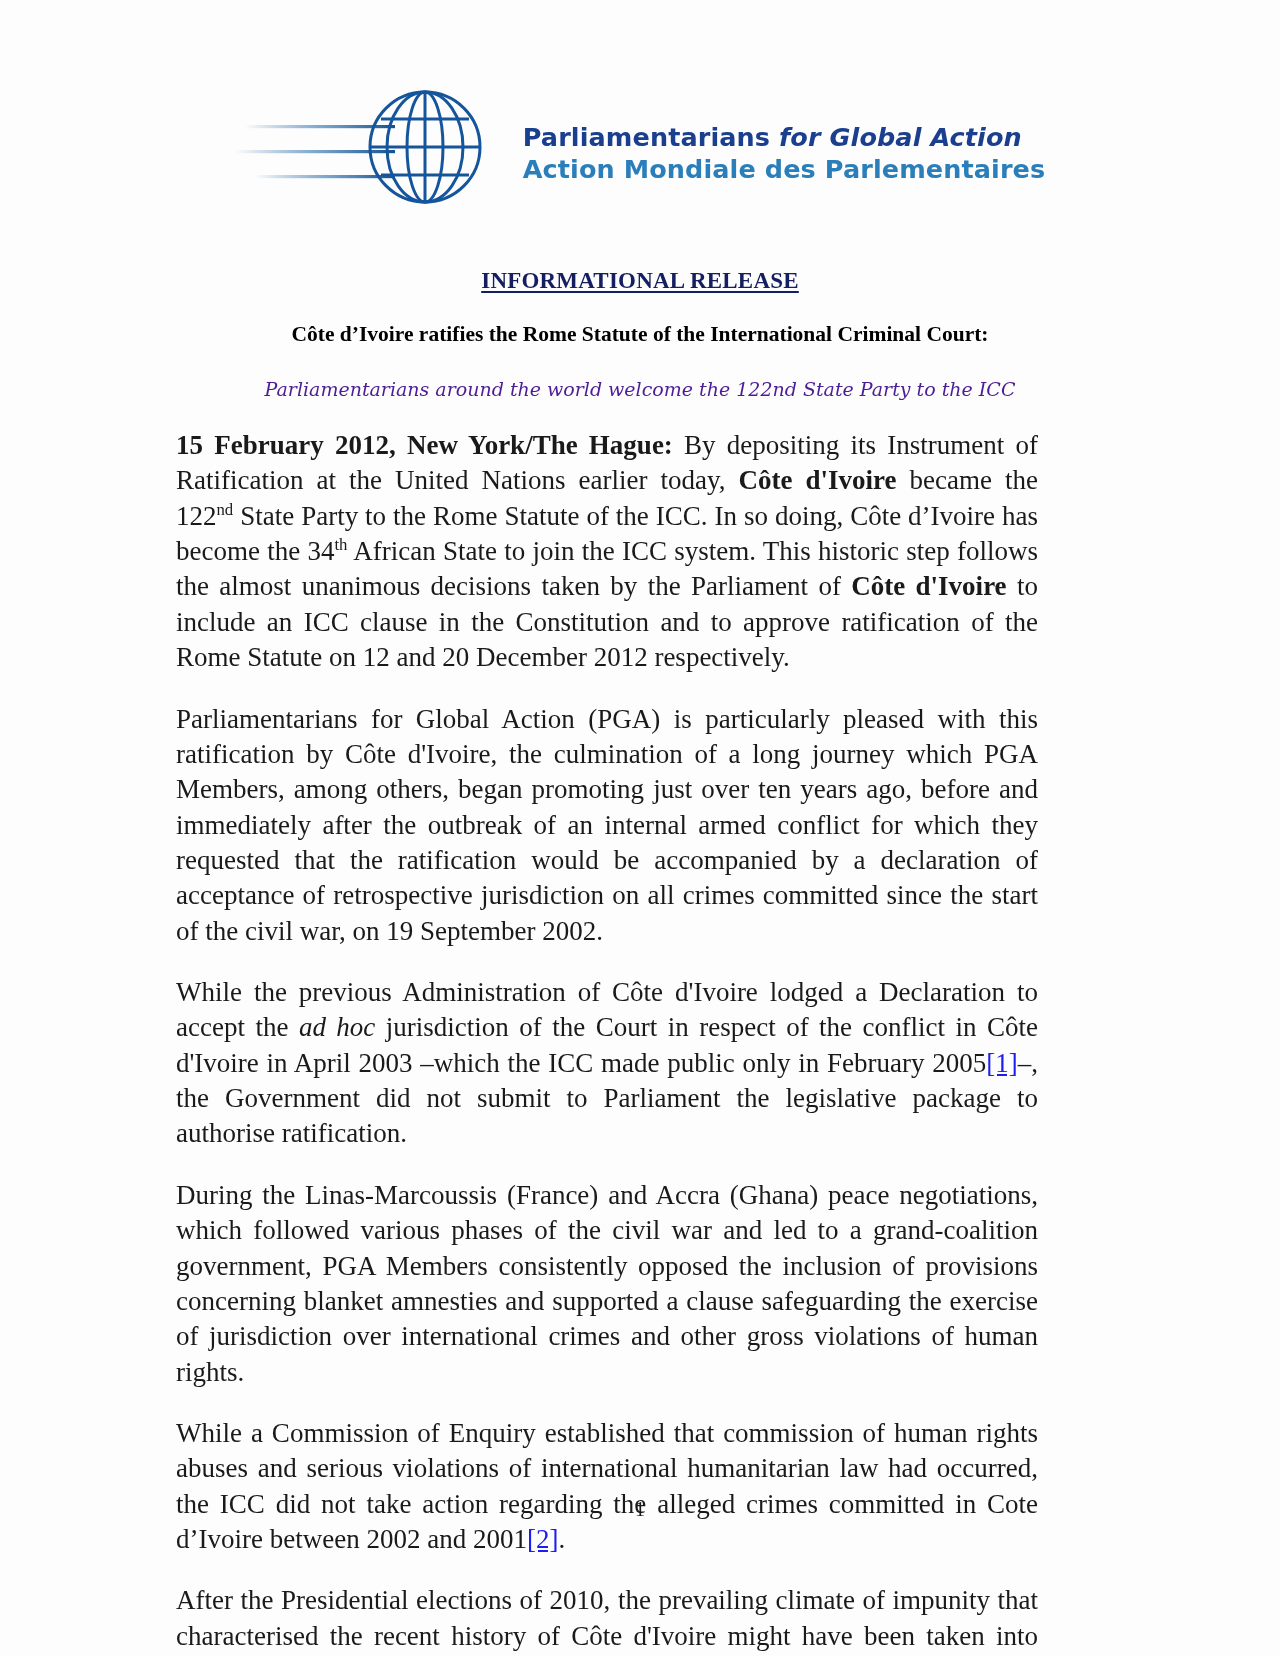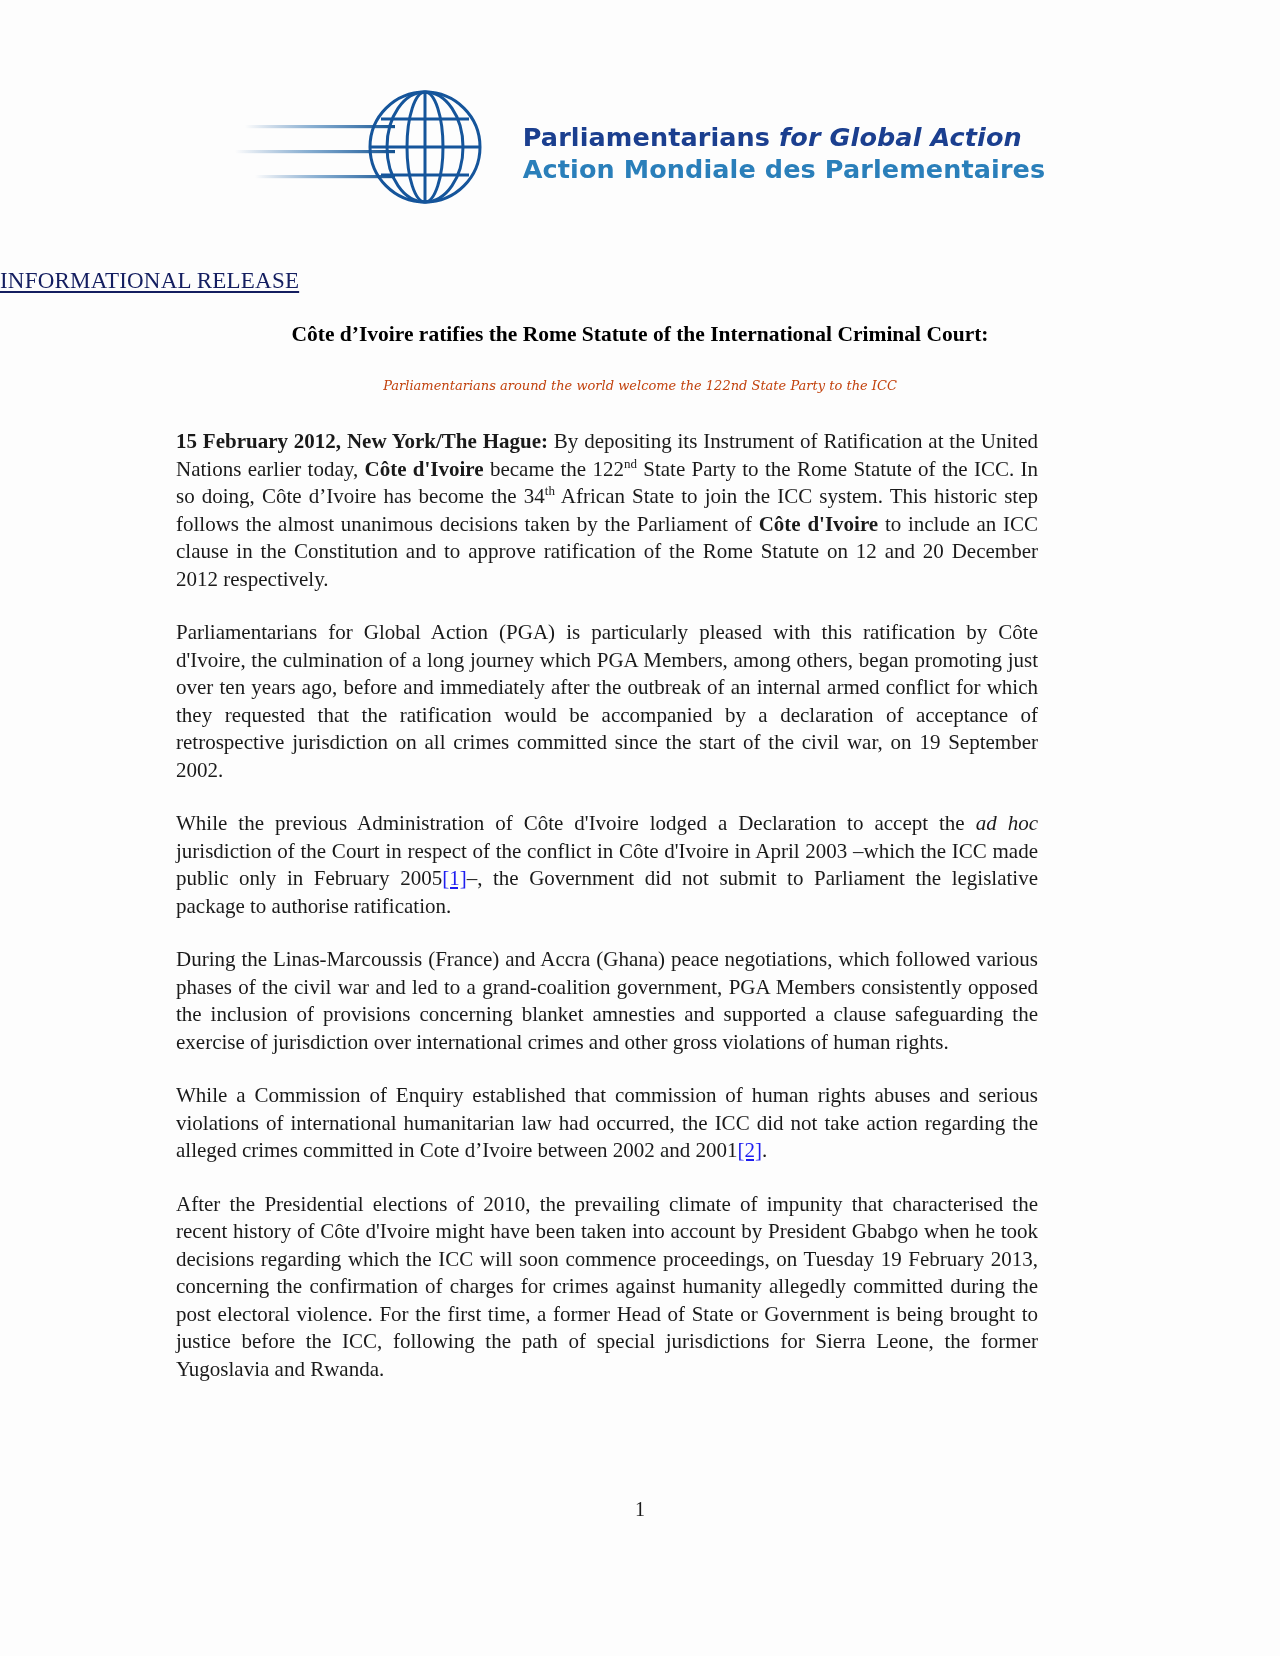--- a/index.html
+++ b/index.html
@@ -65,23 +65,23 @@
   .org-line .it {
     font-style: italic;
   }
 
   
   .doc-title {
     position: absolute;
     top: 268px;
     left: 0;
     width: 1280px;
-    text-align: left;
+    text-align: center;
     font-size: 23px;
-    font-weight: normal;
+    font-weight: bold;
     color: #141e60;
     letter-spacing: 0.2px;
   }
   .doc-title span {
     text-decoration: underline;
     text-underline-offset: 3px;
   }
 
   .doc-subtitle {
     position: absolute;
@@ -93,36 +93,36 @@
     font-weight: bold;
     color: #000000;
   }
 
   .doc-tagline {
     position: absolute;
     top: 378px;
     left: 0;
     width: 1280px;
     text-align: center;
-    font-size: 13px;
+    font-size: 19px;
     font-style: italic;
-    color: #c2410c;
+    color: #4c1d95;
     font-family: "DejaVu Serif", "Liberation Serif", serif;
   }
 
   
   .body-area {
     position: absolute;
     top: 428px;
     left: 176px;
     width: 862px;
   }
   p.para {
     margin: 0 0 26px 0;
-    font-size: 21px;
+    font-size: 27px;
     line-height: 1.31;
     text-align: justify;
     text-justify: inter-word;
     color: #1a1a1a;
     font-family: Liberation Serif, serif;
   }
   p.para:last-child { margin-bottom: 16px; }
 
   .b { font-weight: bold; }
   .i { font-style: italic; }

